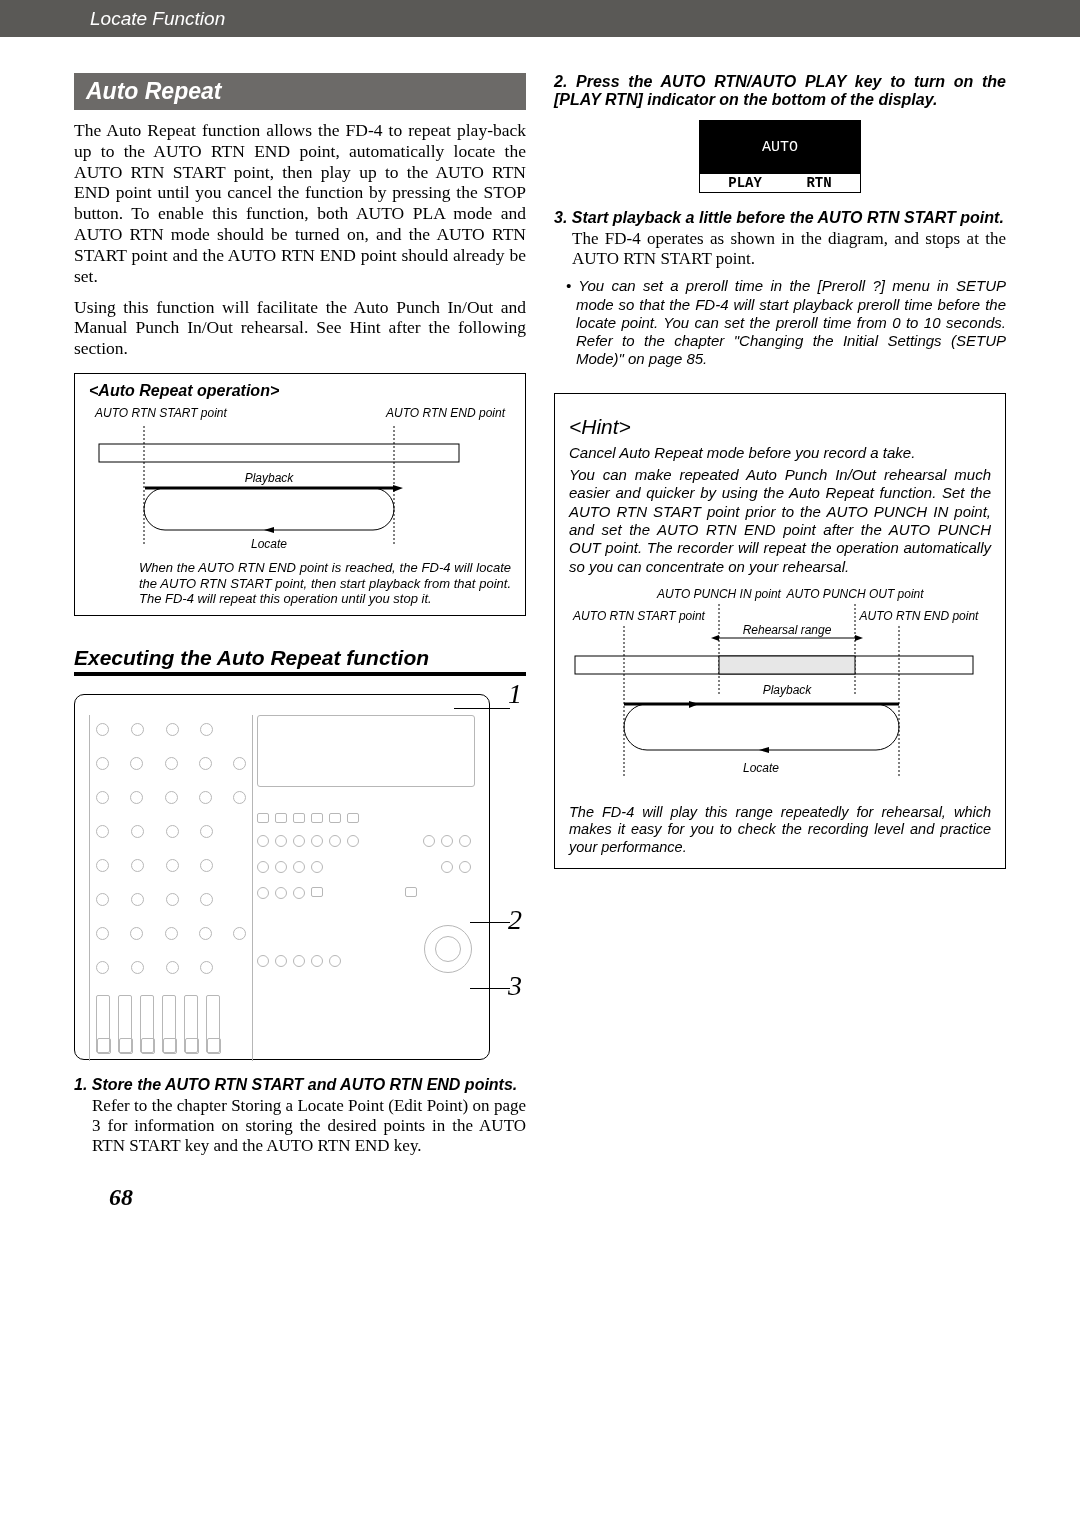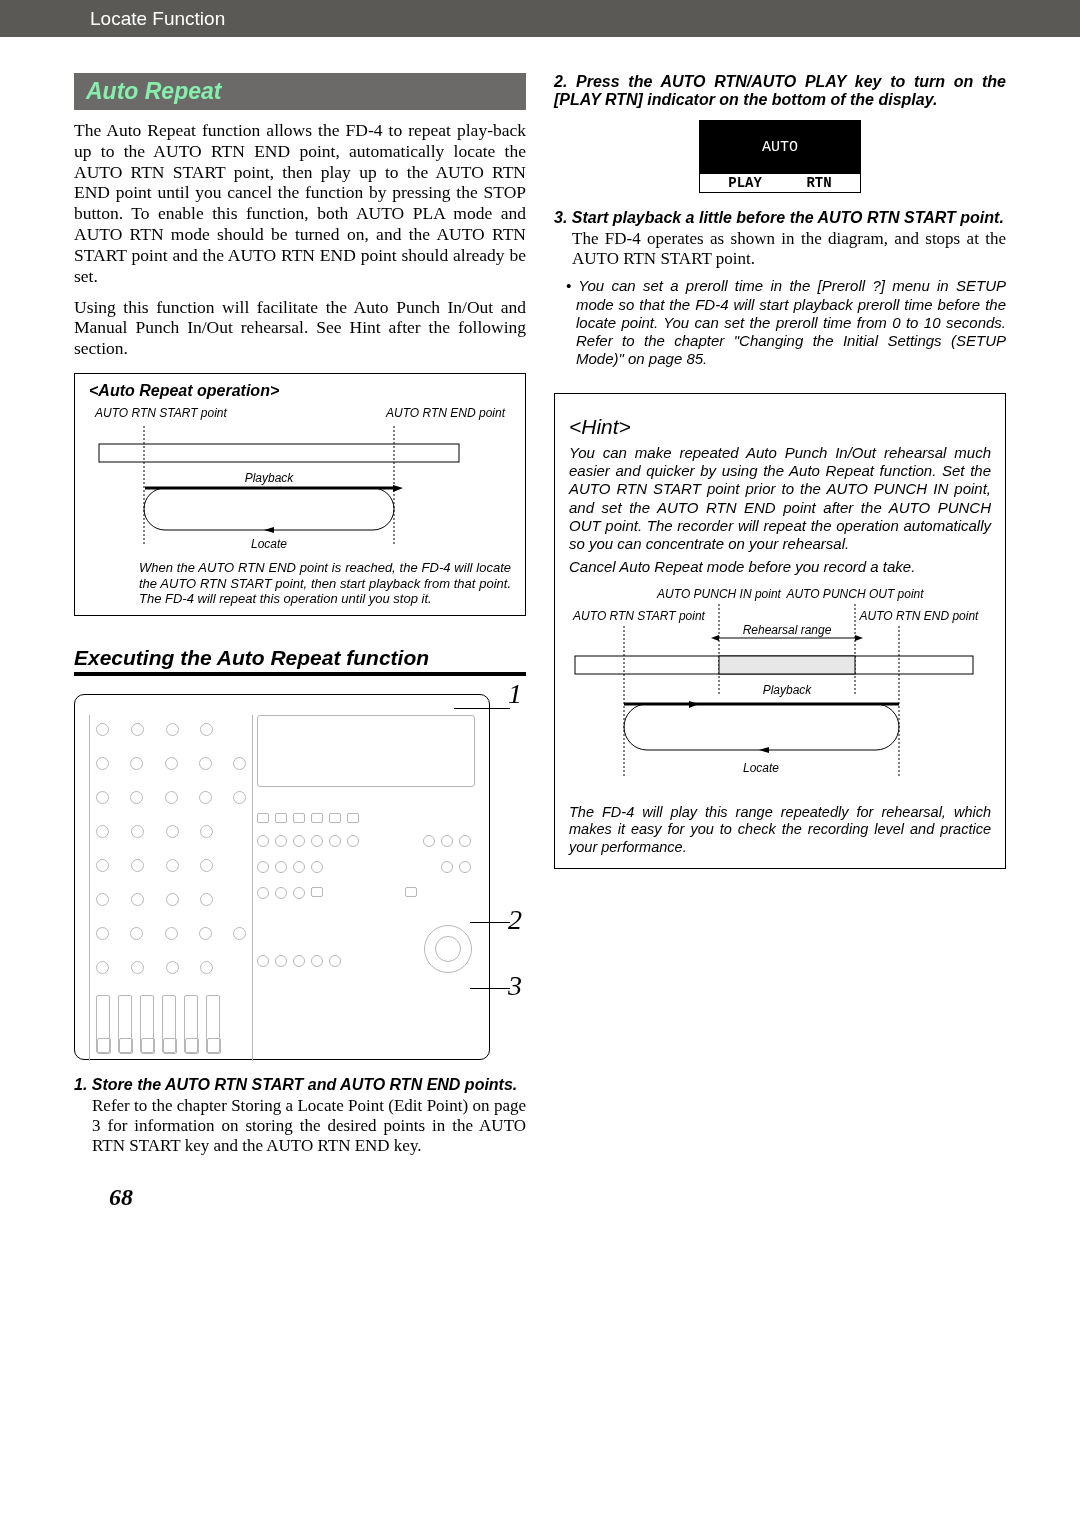--- a/index.html
+++ b/index.html
@@ -7,34 +7,35 @@
       padding: 0;
       font-family: Georgia, 'Times New Roman', serif;
       background: #fff;
       width: 1080px;
     }
     .header-bar {
       background: #5a5956;
       color: #fff;
       padding: 8px 12px 7px 90px;
       font-size: 19px;
+      font-style: italic;
       font-family: Arial, sans-serif;
     }
     .page-content {
       padding: 36px 74px 20px 74px;
       display: flex;
       gap: 28px;
     }
     .col {
       flex: 1;
       min-width: 0;
     }
     .section-title-bar {
       background: #6c6a68;
-      color: #86efac;
+      color: #ffffff;
       font-size: 23px;
       font-weight: bold;
       font-style: italic;
       padding: 5px 12px;
       font-family: Arial, sans-serif;
       margin-bottom: 10px;
     }
     .body-text {
       font-size: 17.5px;
       line-height: 1.19;
@@ -409,22 +410,22 @@
       </div>
     </div>
 
     <div class="step-head">3. Start playback a little before the AUTO RTN START point.</div>
     <div class="step-body">The FD-4 operates as shown in the diagram, and stops at the AUTO RTN START point.</div>
 
     <div class="note-item">• <span>You can set a preroll time in the [Preroll ?] menu in SETUP mode so that the FD-4 will start playback preroll time before the locate point. You can set the preroll time from 0 to 10 seconds. Refer to the chapter "Changing the Initial Settings (SETUP Mode)" on page 85.</span></div>
 
     <div class="hint-box">
       <div class="hint-title">&lt;Hint&gt;</div>
+      <div class="hint-text">Cancel Auto Repeat mode before you record a take.</div>
       <div class="hint-text">You can make repeated Auto Punch In/Out rehearsal much easier and quicker by using the Auto Repeat function. Set the AUTO RTN START point prior to the AUTO PUNCH IN point, and set the AUTO RTN END point after the AUTO PUNCH OUT point. The recorder will repeat the operation automatically so you can concentrate on your rehearsal.</div>
-      <div class="hint-text">Cancel Auto Repeat mode before you record a take.</div>
 
       <svg width="410" height="210" style="margin-top:10px;">
 
         <text x="150" y="12" text-anchor="middle" font-size="12" font-style="italic" font-family="Arial">AUTO PUNCH IN point</text>
         <text x="286" y="12" text-anchor="middle" font-size="12" font-style="italic" font-family="Arial">AUTO PUNCH OUT point</text>
         <text x="70" y="34" text-anchor="middle" font-size="12" font-style="italic" font-family="Arial">AUTO RTN START point</text>
         <text x="350" y="34" text-anchor="middle" font-size="12" font-style="italic" font-family="Arial">AUTO RTN END point</text>
 
         <line x1="55" y1="40" x2="55" y2="190" stroke="#000" stroke-dasharray="2,2"></line>
         <line x1="150" y1="18" x2="150" y2="110" stroke="#000" stroke-dasharray="2,2"></line>

